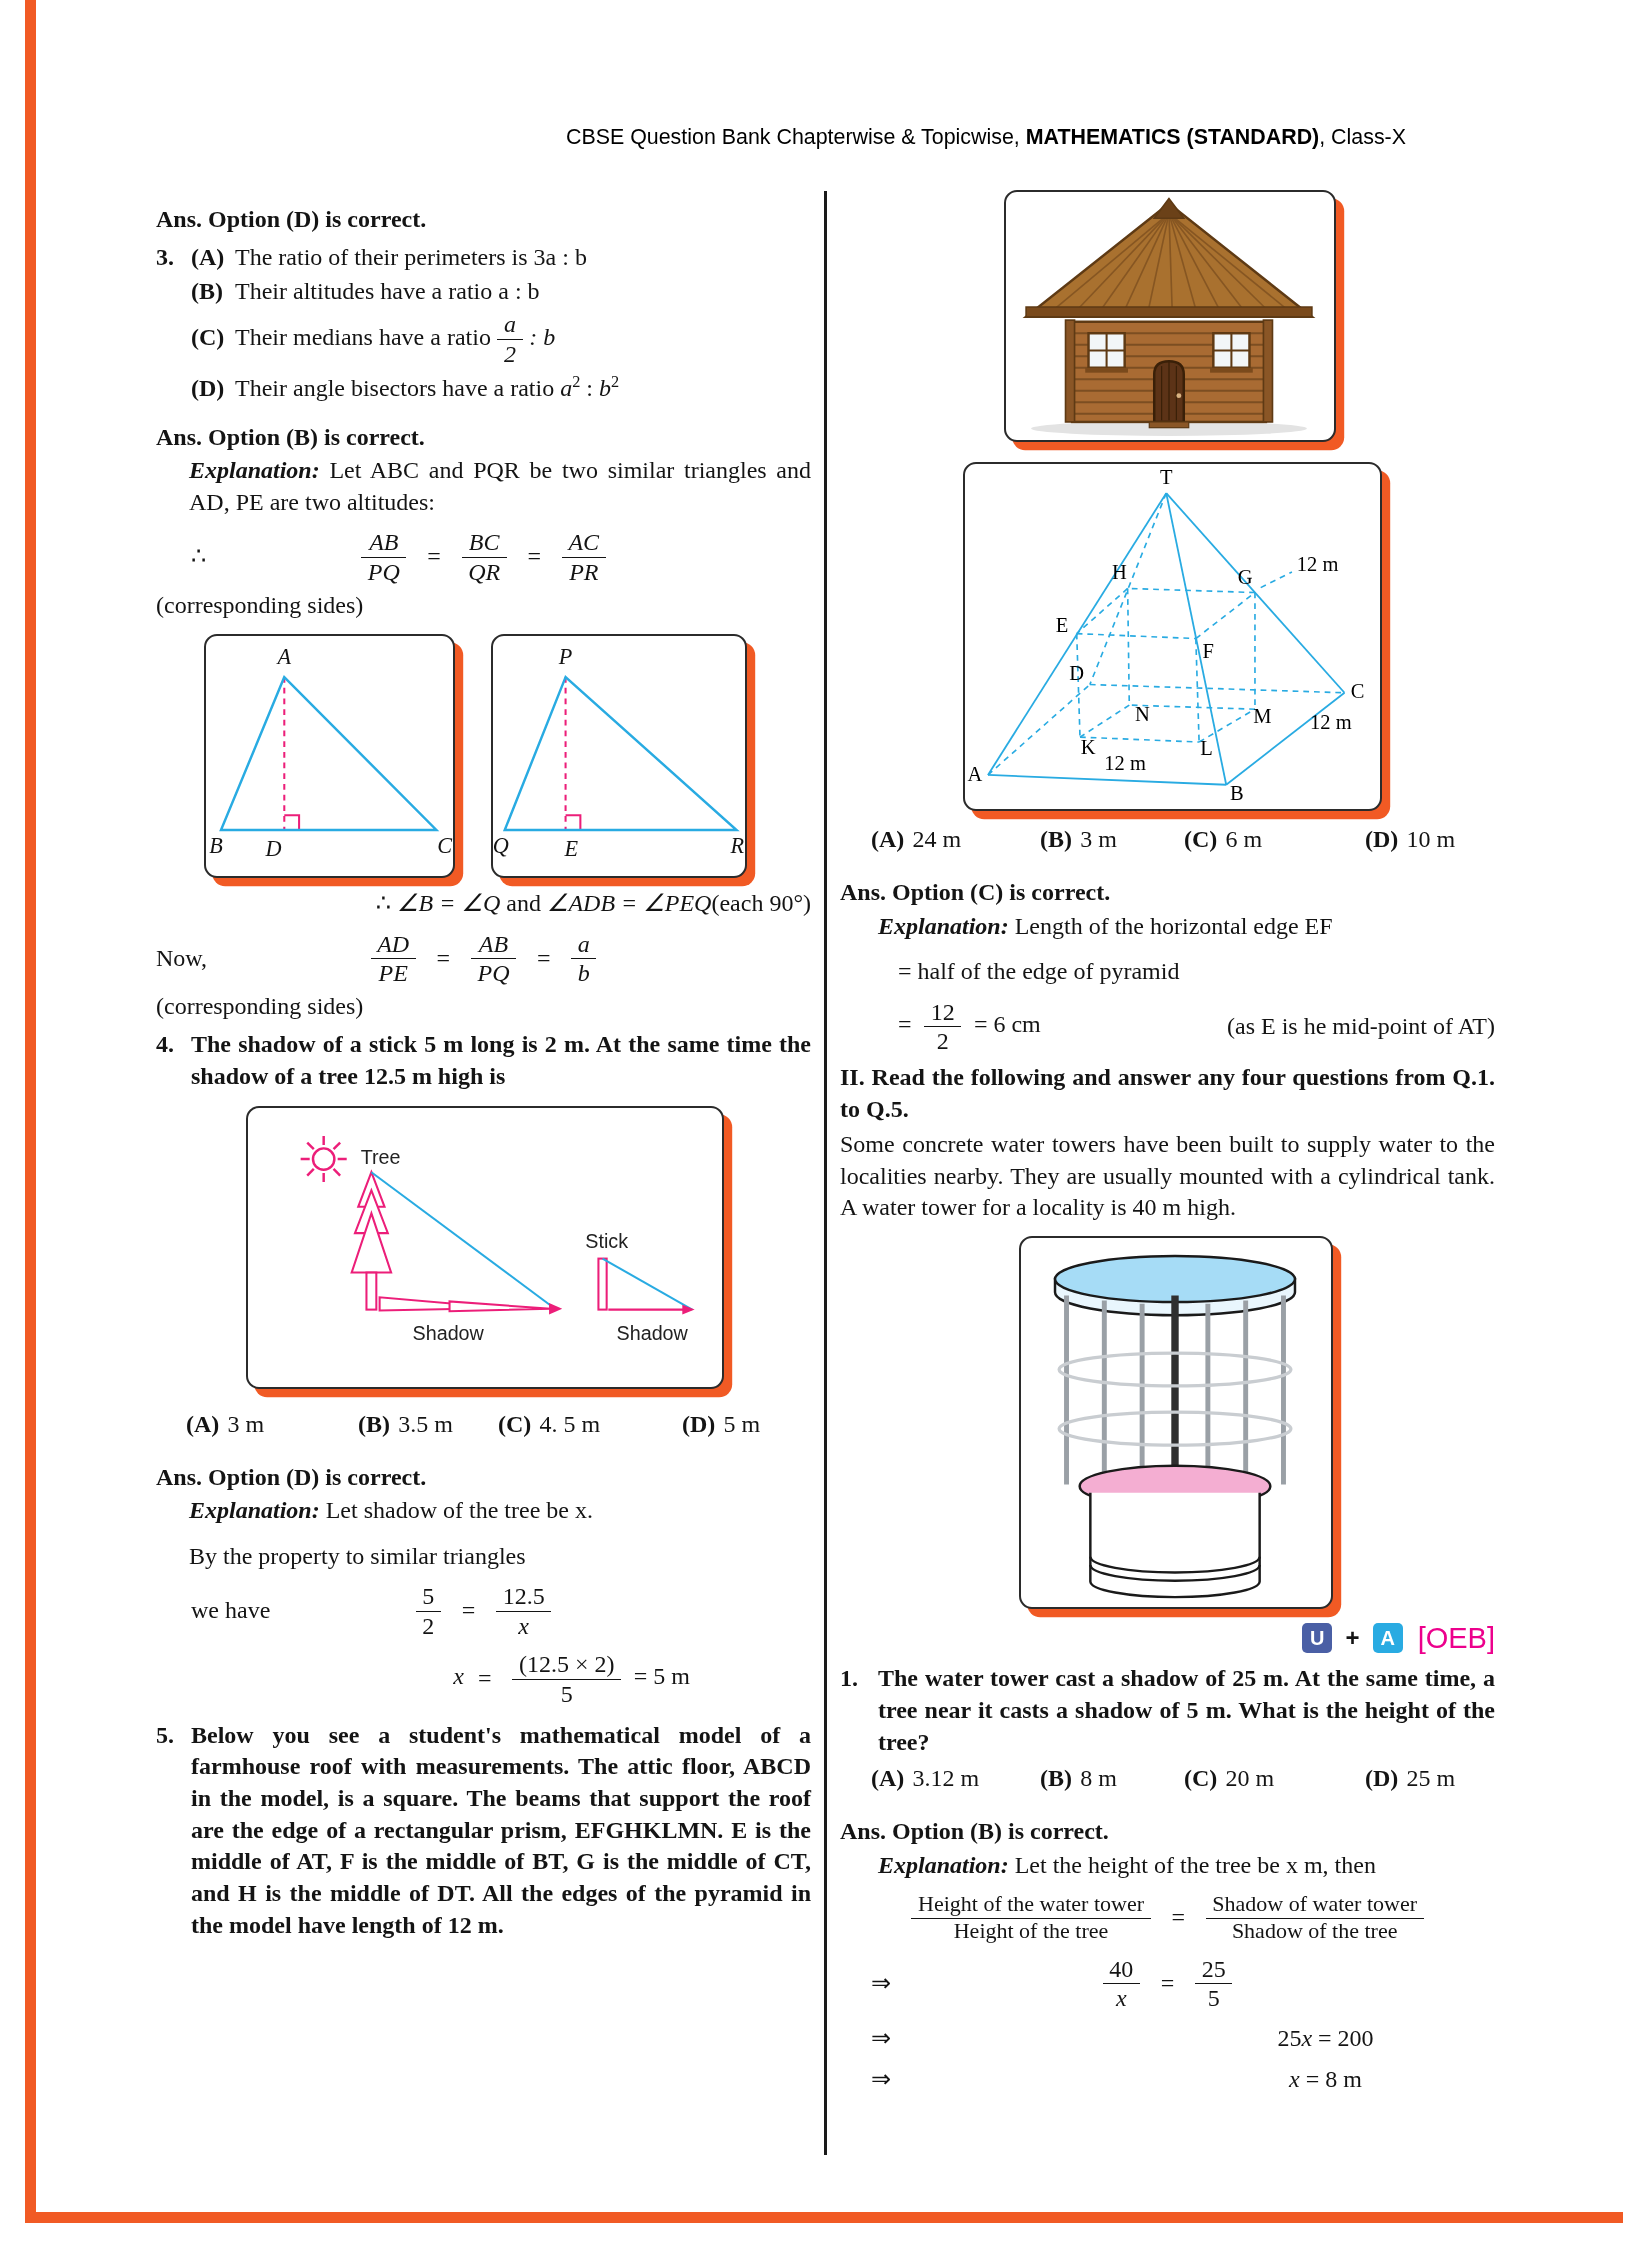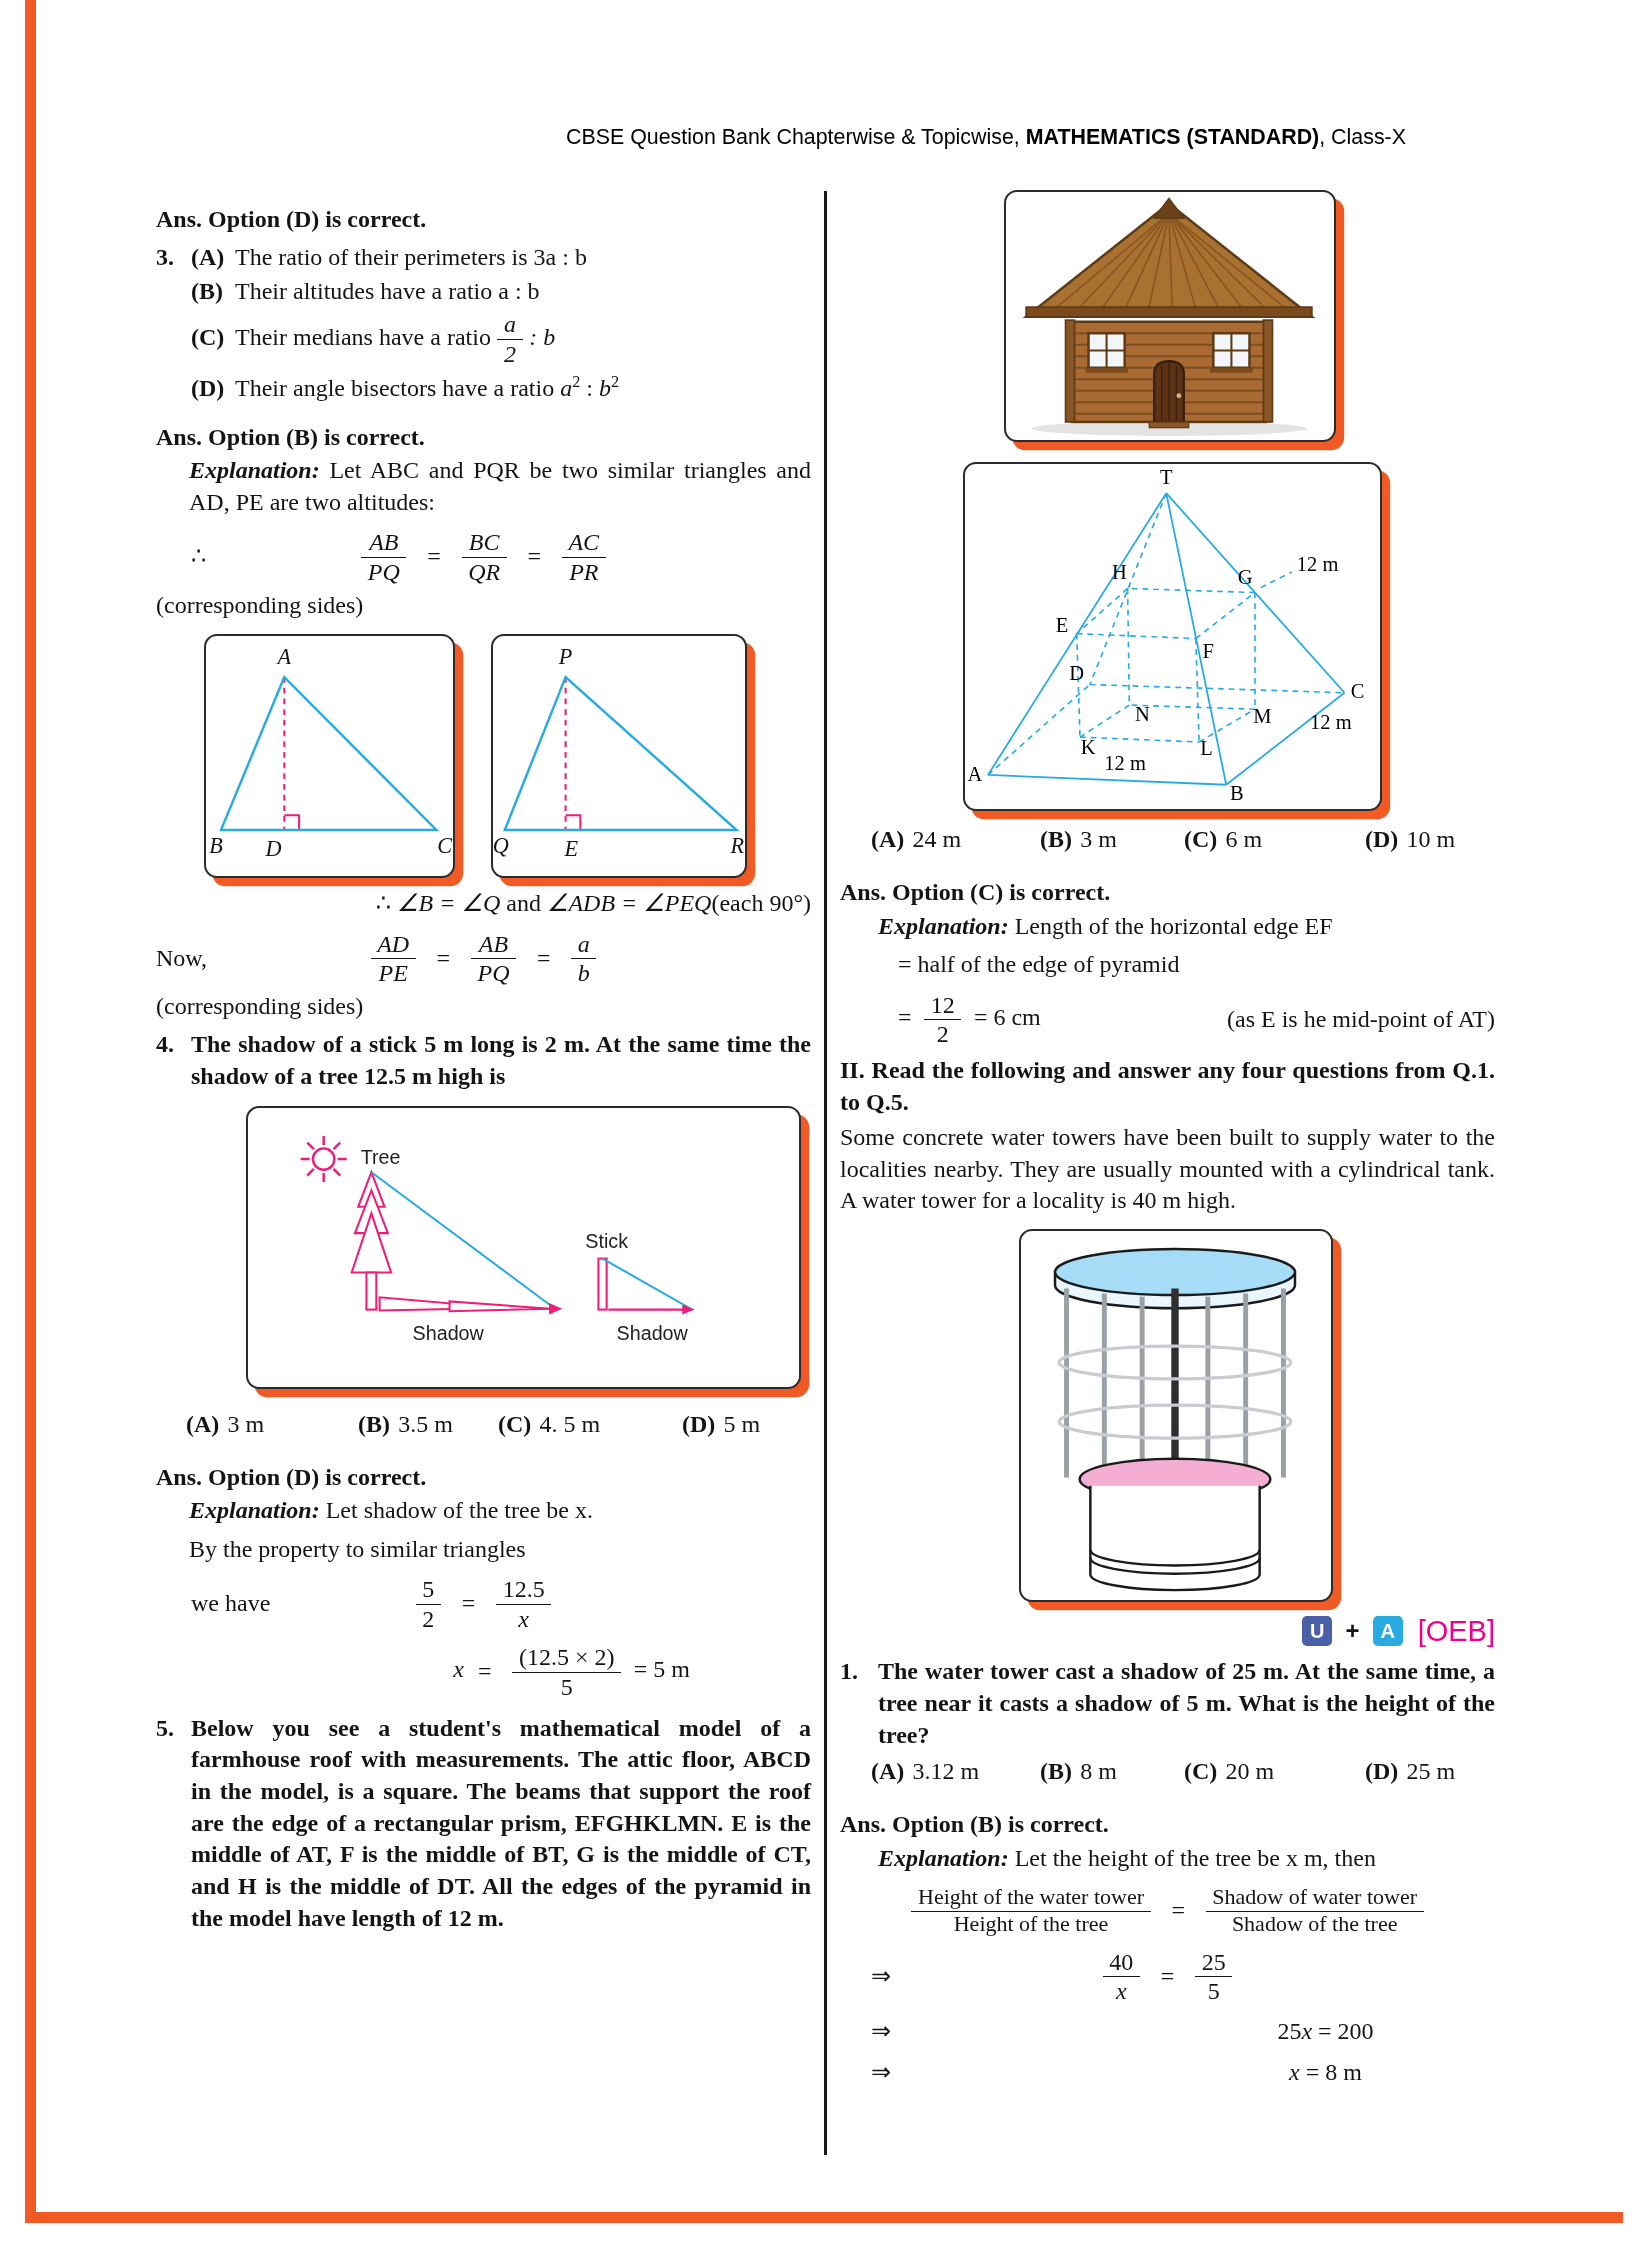--- a/index.html
+++ b/index.html
@@ -12,21 +12,21 @@
   .edge-left{position:absolute;left:25px;top:0;width:10.7px;height:2223px;background:#F15A24;}
   .edge-bottom{position:absolute;left:25px;top:2212px;width:1598px;height:10.7px;background:#F15A24;}
   .divider{position:absolute;left:824px;top:191px;width:2.5px;height:1964px;background:#1a1a1a;}
   .header{position:absolute;left:566px;top:123px;font-family:"Liberation Sans",sans-serif;font-size:21.4px;color:#000;}
   .col{position:absolute;top:187px;}
   #colL{left:156px;width:655px;}
   #colR{left:840px;width:655px;}
   .ansline{font-weight:bold;margin-top:17px;}
   .expl{margin-left:33px;text-align:justify;margin-top:1.6px;}
   #colR .expl{margin-left:38px;}
-  .plain{margin-left:33px;margin-top:7px;}
+  .plain{margin-left:33px;margin-top:14px;}
   #colR .plain{margin-left:38px;}
   .hang{position:relative;padding-left:35px;text-align:justify;margin-top:6.6px;font-weight:bold;}
   #colR .hang{padding-left:38px;}
   .hang>.num{position:absolute;left:0;top:0;font-weight:bold;}
   .noindent{margin-top:6.6px;font-weight:bold;text-align:justify;}
   .opt{margin-left:35px;margin-top:2.5px;}
   .opt .olbl{font-weight:bold;display:inline-block;min-width:44px;}
   .optrow{position:relative;height:36px;margin-top:5px;}
   .optrow .oitem{position:absolute;top:0;white-space:nowrap;}
   .olbl{font-weight:bold;}
@@ -40,21 +40,21 @@
   .mlead0{position:absolute;left:0;top:50%;transform:translateY(-50%);}
   .mleadR{position:absolute;left:31px;top:50%;transform:translateY(-50%);}
   .mcenter{text-align:center;}
   .meq{margin:0 8.2px;vertical-align:middle;display:inline-block;}
   .mnote{margin:1.6px 0 6.6px;}
   .rowsplit{display:flex;justify-content:flex-end;margin-top:8.2px;}
   .m6note{position:absolute;right:0;top:50%;transform:translateY(-50%);}
   .tfrac{font-size:22px;}
   .figbox{border:2.5px solid #2b2b2b;border-radius:13px;background:#fff;box-shadow:8.2px 8.2px 0 #F15A24;overflow:hidden;font-size:0;}
   .figrow{display:flex;gap:36px;margin:13px 0 10px 48px;}
-  .fig-shadow{margin:13px 0 20px 90px;width:555px;}
+  .fig-shadow{margin:13px 0 20px 90px;width:478px;}
   .fig-house{margin:3.3px 0 20px 164px;width:332px;}
   .fig-pyr{margin:8.2px 0 13px 123px;width:419px;}
   .fig-tower{margin:11.5px 0 10px 179px;width:314px;}
   .flbl{font-family:"Liberation Serif",serif;font-style:italic;font-size:27px;fill:#141414;}
   .fsans{font-family:"Liberation Sans",sans-serif;font-size:24px;fill:#222;}
   .fser{font-family:"Liberation Serif",serif;font-size:25px;fill:#000;}
   sup{font-size:0.68em;}
   .badges{text-align:right;margin-top:8.2px;font-family:"Liberation Sans",sans-serif;}
   .badge{display:inline-block;width:30px;height:30px;line-height:30px;text-align:center;color:#fff;font-weight:bold;border-radius:5px;font-size:20px;vertical-align:middle;}
   .badge-u{background:#4A5FA5;}

